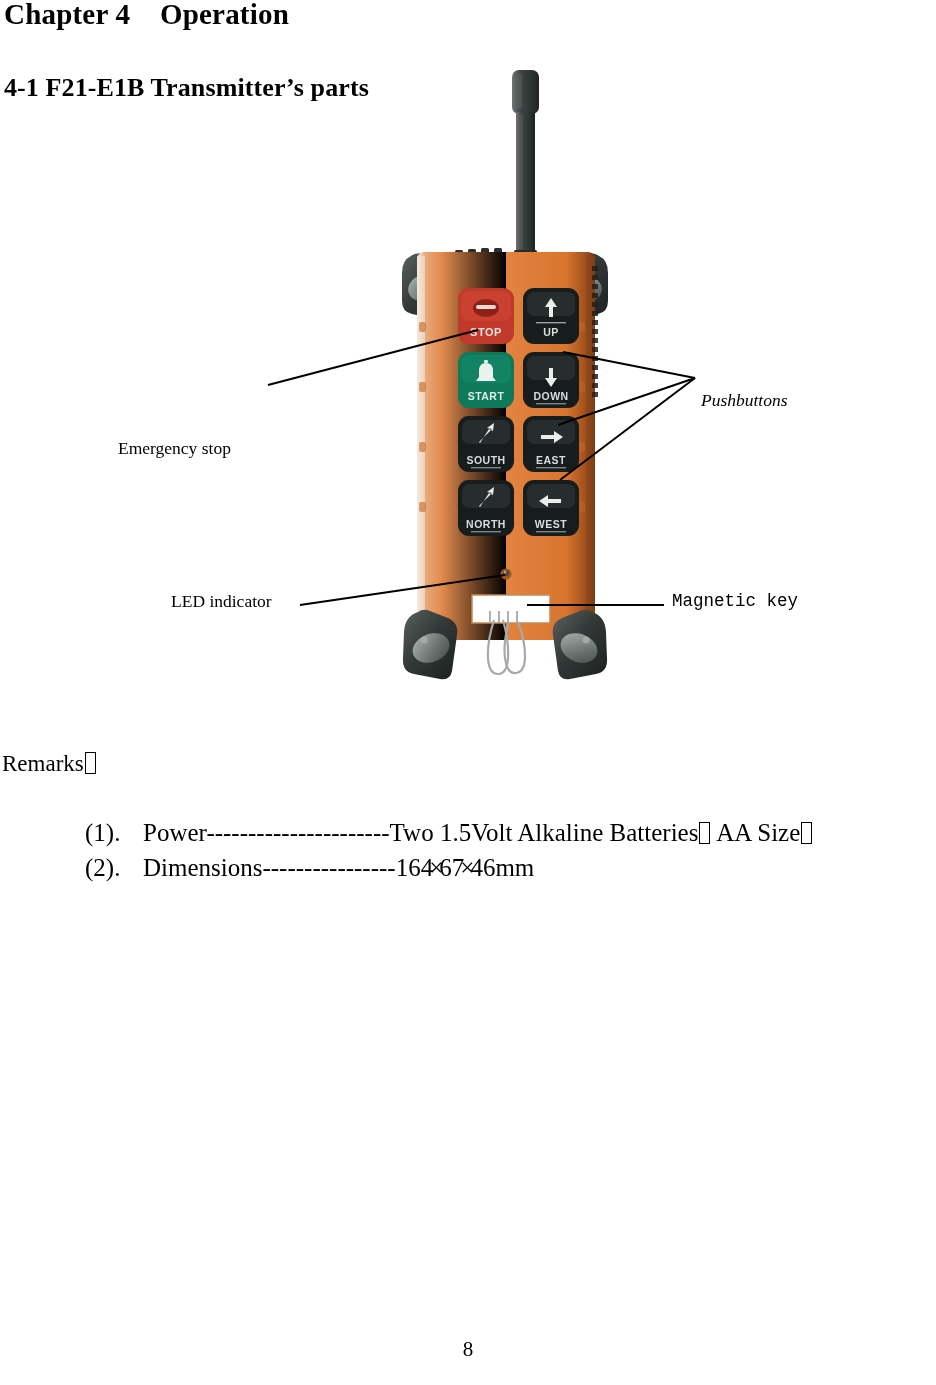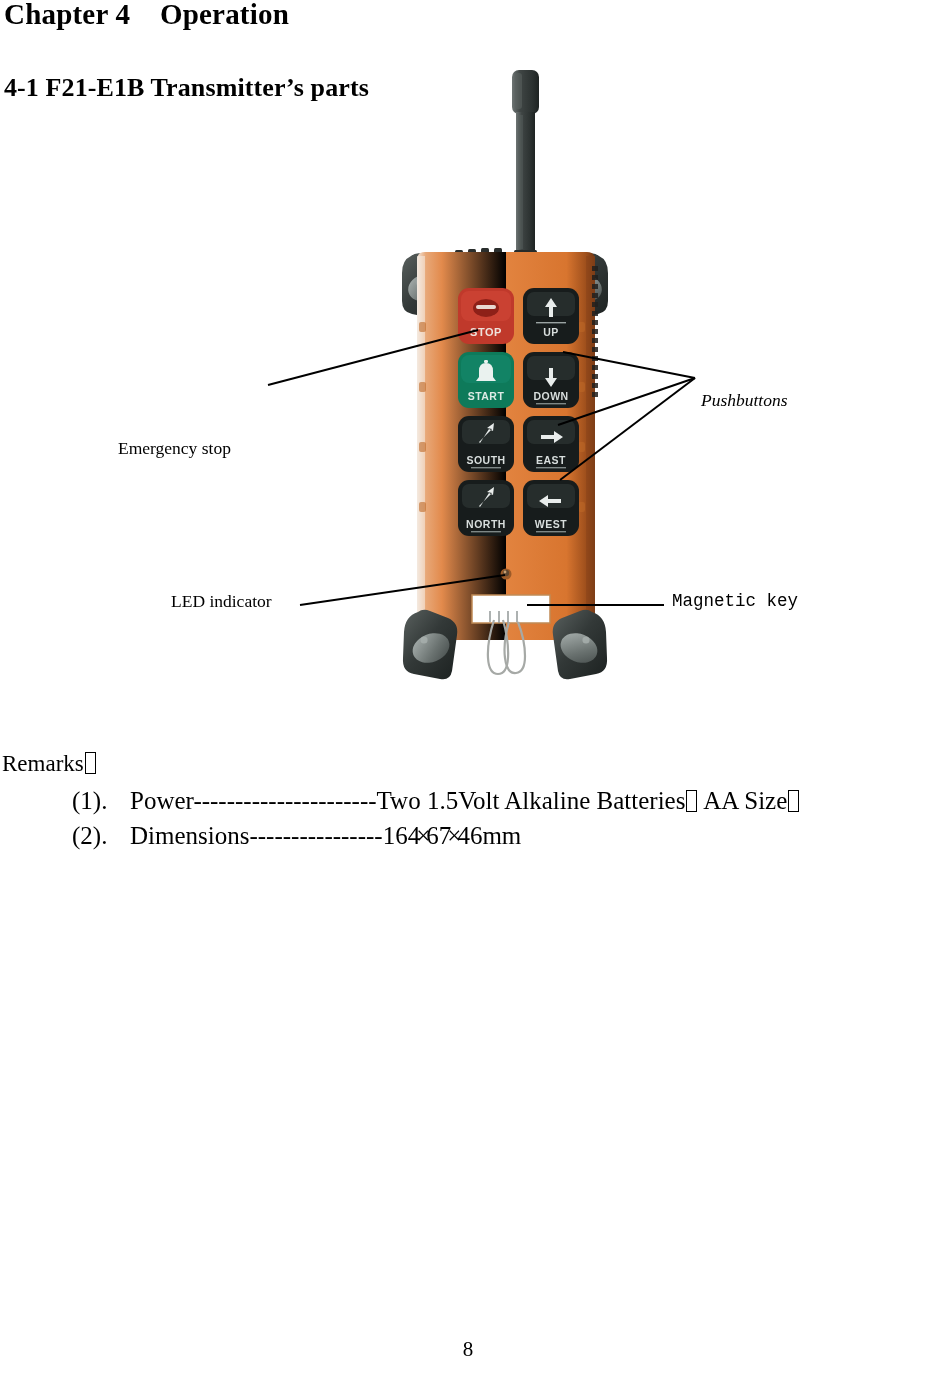--- a/index.html
+++ b/index.html
@@ -71,23 +71,24 @@
   .remarks {
     position: absolute;
     left: 2px;
     top: 752px;
     font-size: 23px;
     line-height: 1.0;
     white-space: pre;
   }
   .remark-line {
     position: absolute;
-    left: 72px;
+    left: 85px;
     font-size: 25px;
     white-space: pre;
+    margin-top: 32px;
   }
   .remark-1 { top: 787px; }
   .remark-2 { top: 822px; }
   .remark-3 { top: 857px; }
   .rk-num { display: inline-block; width: 58px; }
   .tofu {
     display: inline-block;
     width: 11px;
     height: 22px;
     border: 1.4px solid #000;

